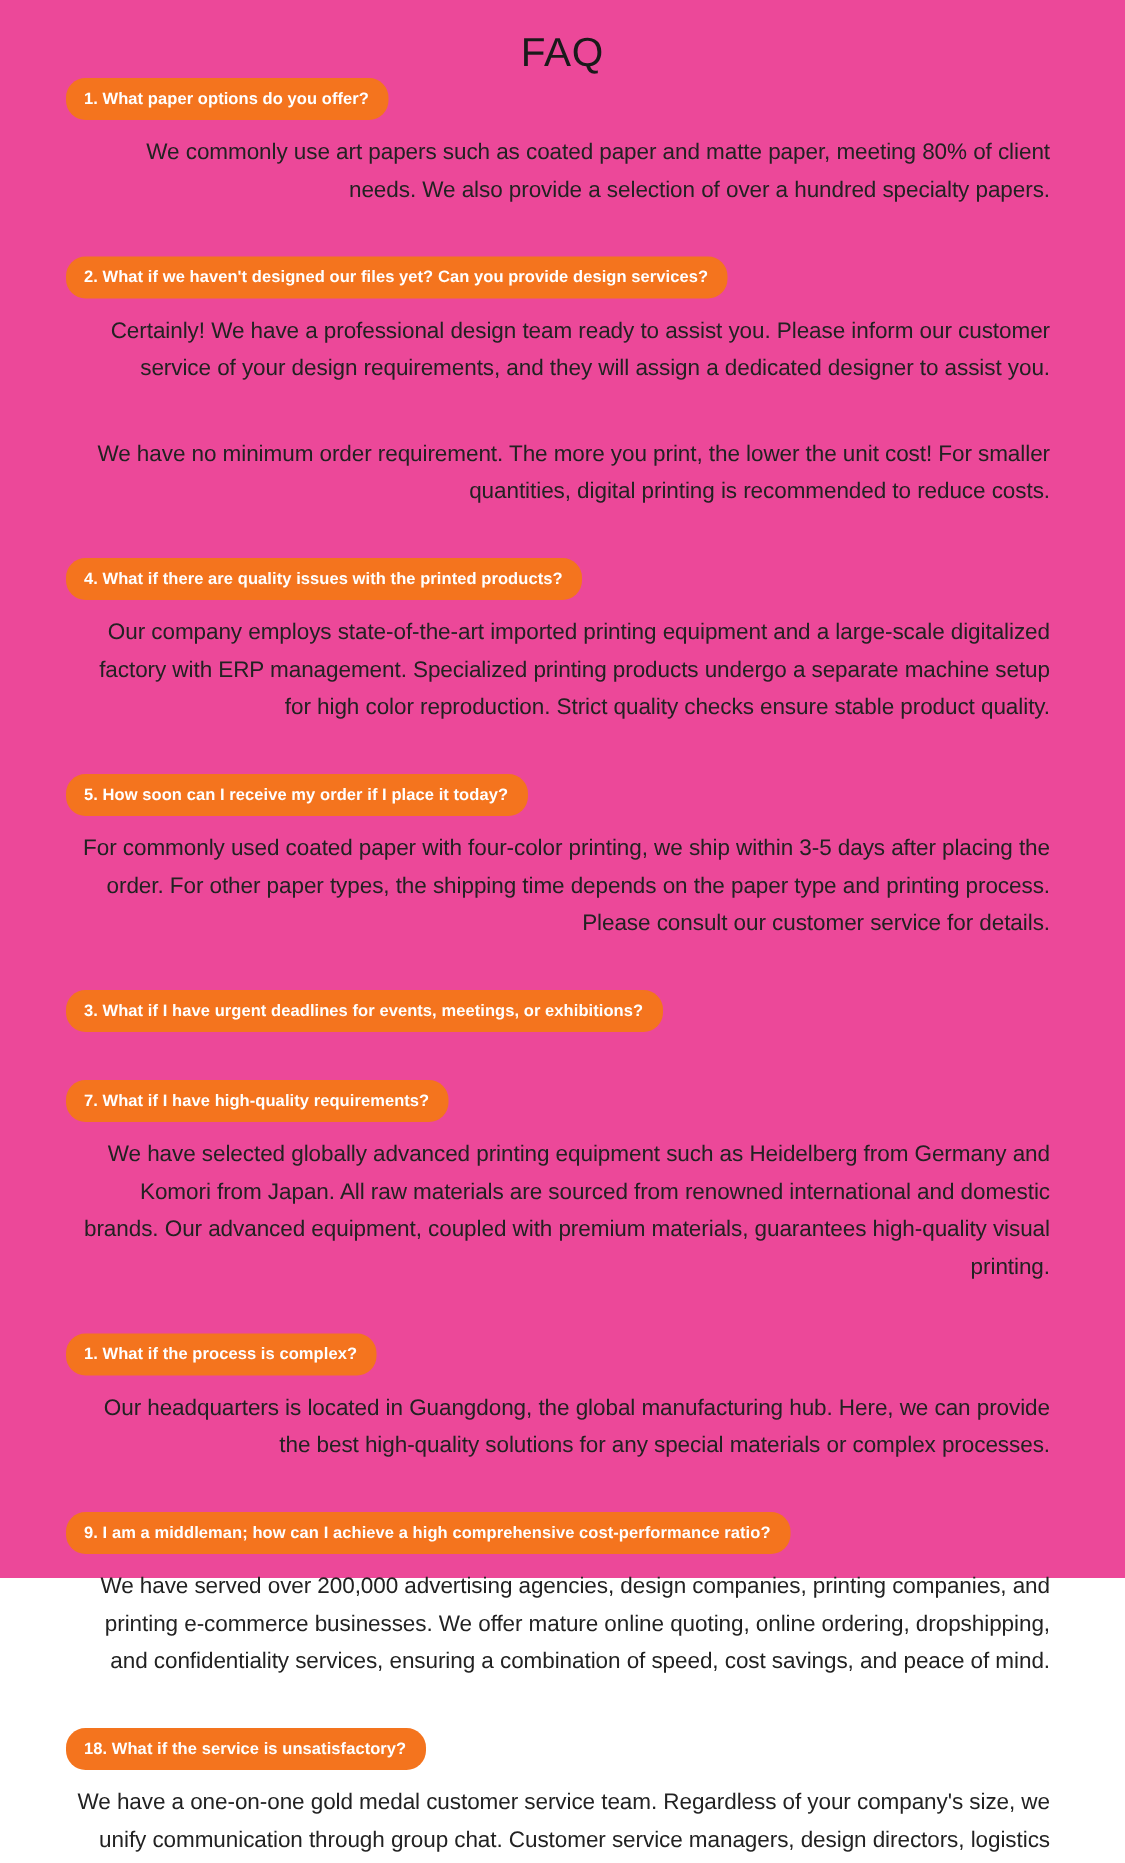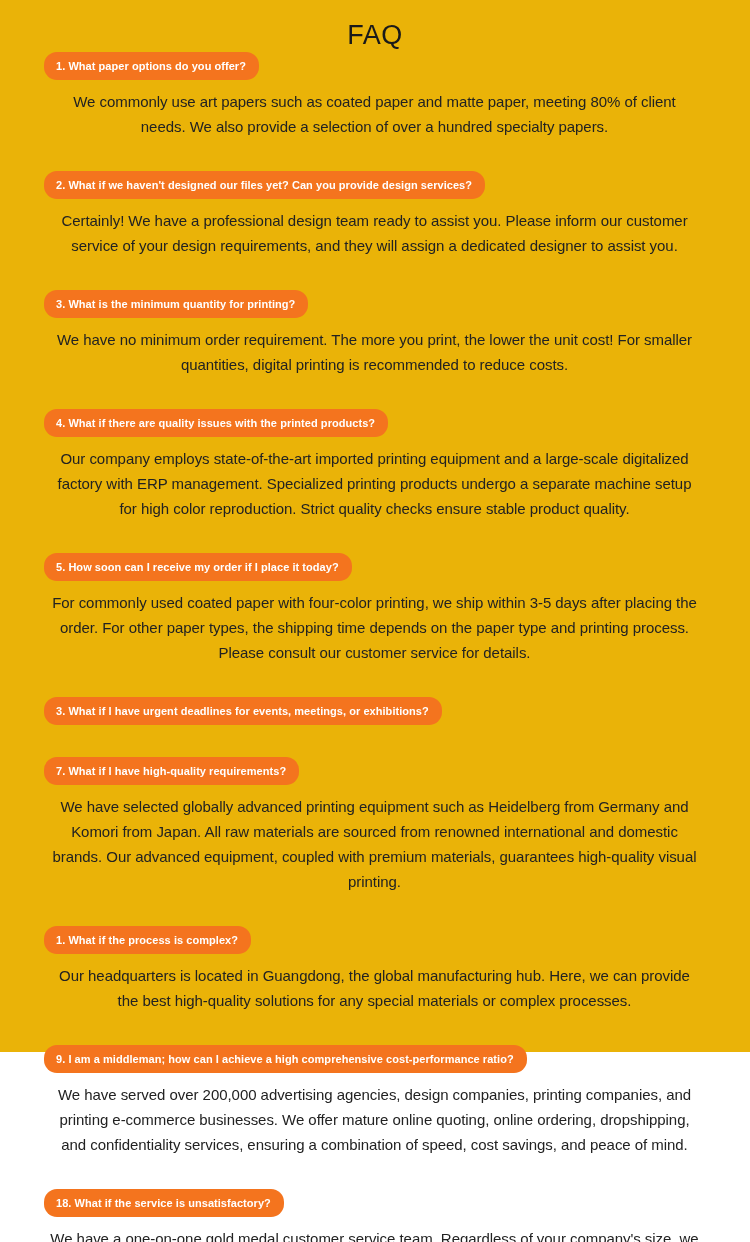--- a/index.html
+++ b/index.html
@@ -12,21 +12,21 @@
     height: 1242px;
     font-family: "Liberation Sans", sans-serif;
     color: #1a1a1a;
     overflow: hidden;
   }
 
   .page {
     width: 750px;
     height: 1052px;
     position: relative;
-    background: #eab308;
+    background: #ec4899;
     box-sizing: border-box;
   }
 
   .faq-title {
     text-align: center;
     font-size: 27px;
     font-weight: 500;
     letter-spacing: 0.5px;
     color: #1a1a1a;
     margin: 0;
@@ -65,38 +65,38 @@
     box-sizing: border-box;
   }
 
   .answer {
     margin: 9px 0 0 0;
     padding: 0 0 0 5px;
     font-size: 15px;
     line-height: 25px;
     color: #222222;
     letter-spacing: -0.05px;
-    text-align: center;
+    text-align: right;
   }
 
   
   .faq-list { max-width: 750px; }
 </style>
 </head>
 <body>
 
 <div class="page">
 
   <h1 class="faq-title">FAQ</h1>
 
   <ul class="faq-list" id="faq-list">
 
   <li class="faq-item"><div class="q-pill">1. What paper options do you offer?</div><p class="answer">We commonly use art papers such as coated paper and matte paper, meeting 80% of client needs. We also provide a selection of over a hundred specialty papers.</p></li>
       <li class="faq-item"><div class="q-pill">2. What if we haven't designed our files yet? Can you provide design services?</div><p class="answer">Certainly! We have a professional design team ready to assist you. Please inform our customer service of your design requirements, and they will assign a dedicated designer to assist you.</p></li>
-      <li class="faq-item"><div class="q-pill">3. What is the minimum quantity for printing?</div><p class="answer">We have no minimum order requirement. The more you print, the lower the unit cost! For smaller quantities, digital printing is recommended to reduce costs.</p></li>
+      <li class="faq-item"><p class="answer">We have no minimum order requirement. The more you print, the lower the unit cost! For smaller quantities, digital printing is recommended to reduce costs.</p></li>
       <li class="faq-item"><div class="q-pill">4. What if there are quality issues with the printed products?</div><p class="answer">Our company employs state-of-the-art imported printing equipment and a large-scale digitalized factory with ERP management. Specialized printing products undergo a separate machine setup for high color reproduction. Strict quality checks ensure stable product quality.</p></li>
       <li class="faq-item"><div class="q-pill">5. How soon can I receive my order if I place it today?</div><p class="answer">For commonly used coated paper with four-color printing, we ship within 3-5 days after placing the order. For other paper types, the shipping time depends on the paper type and printing process. Please consult our customer service for details.</p></li>
       <li class="faq-item"><div class="q-pill">3. What if I have urgent deadlines for events, meetings, or exhibitions?</div></li>
       <li class="faq-item"><div class="q-pill">7. What if I have high-quality requirements?</div><p class="answer">We have selected globally advanced printing equipment such as Heidelberg from Germany and Komori from Japan. All raw materials are sourced from renowned international and domestic brands. Our advanced equipment, coupled with premium materials, guarantees high-quality visual printing.</p></li>
       <li class="faq-item"><div class="q-pill">1. What if the process is complex?</div><p class="answer">Our headquarters is located in Guangdong, the global manufacturing hub. Here, we can provide the best high-quality solutions for any special materials or complex processes.</p></li>
       <li class="faq-item"><div class="q-pill">9. I am a middleman; how can I achieve a high comprehensive cost-performance ratio?</div><p class="answer">We have served over 200,000 advertising agencies, design companies, printing companies, and printing e-commerce businesses. We offer mature online quoting, online ordering, dropshipping, and confidentiality services, ensuring a combination of speed, cost savings, and peace of mind.</p></li>
       <li class="faq-item"><div class="q-pill">18. What if the service is unsatisfactory?</div><p class="answer">We have a one-on-one gold medal customer service team. Regardless of your company's size, we unify communication through group chat. Customer service managers, design directors, logistics supervisors, and production managers are available 24/7 to serve you.</p></li>
     </ul>
 
 </div>

